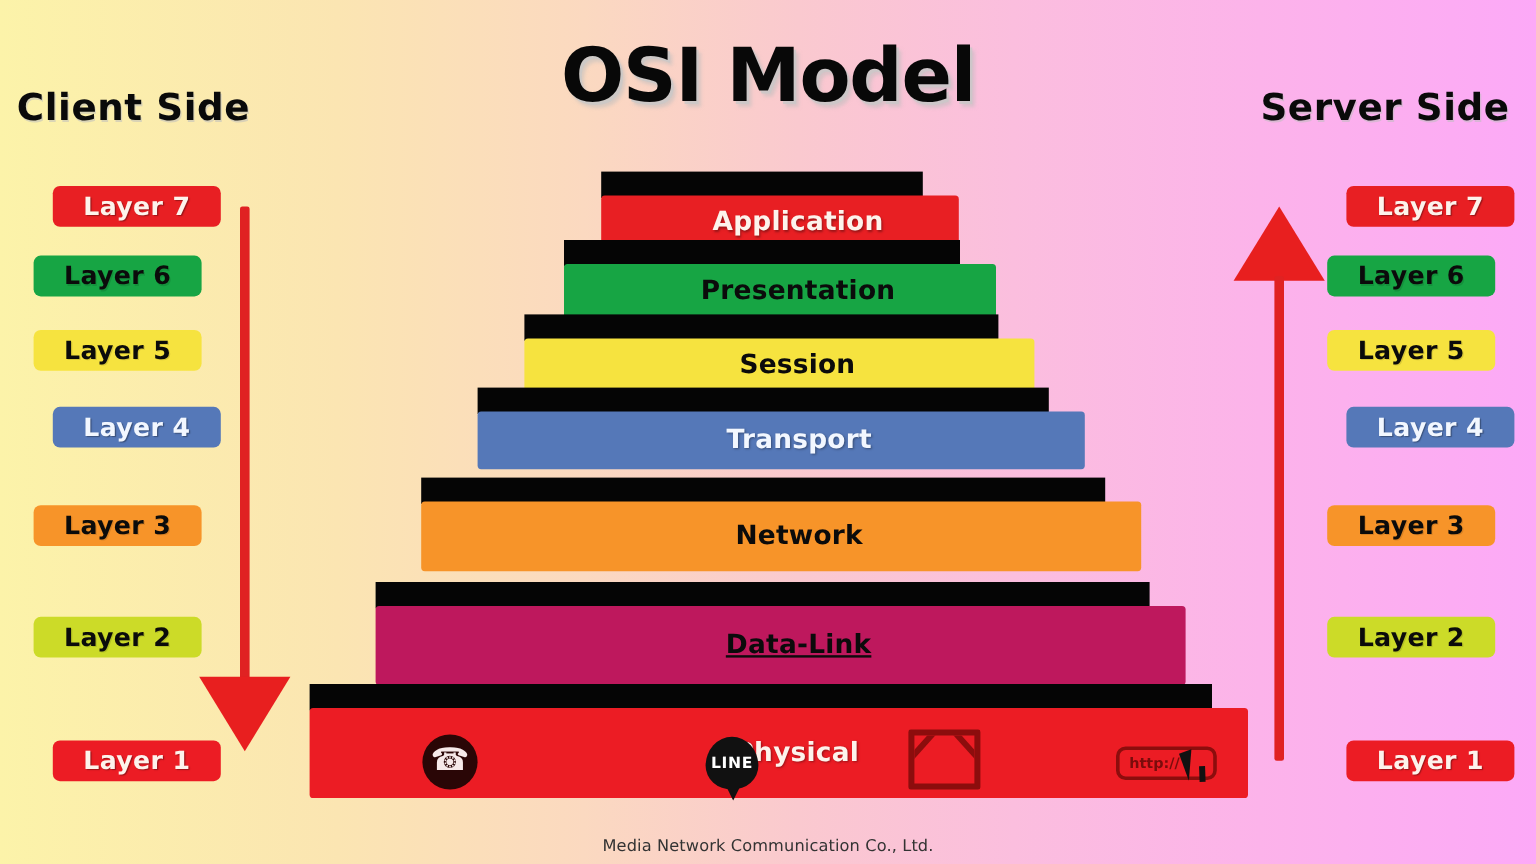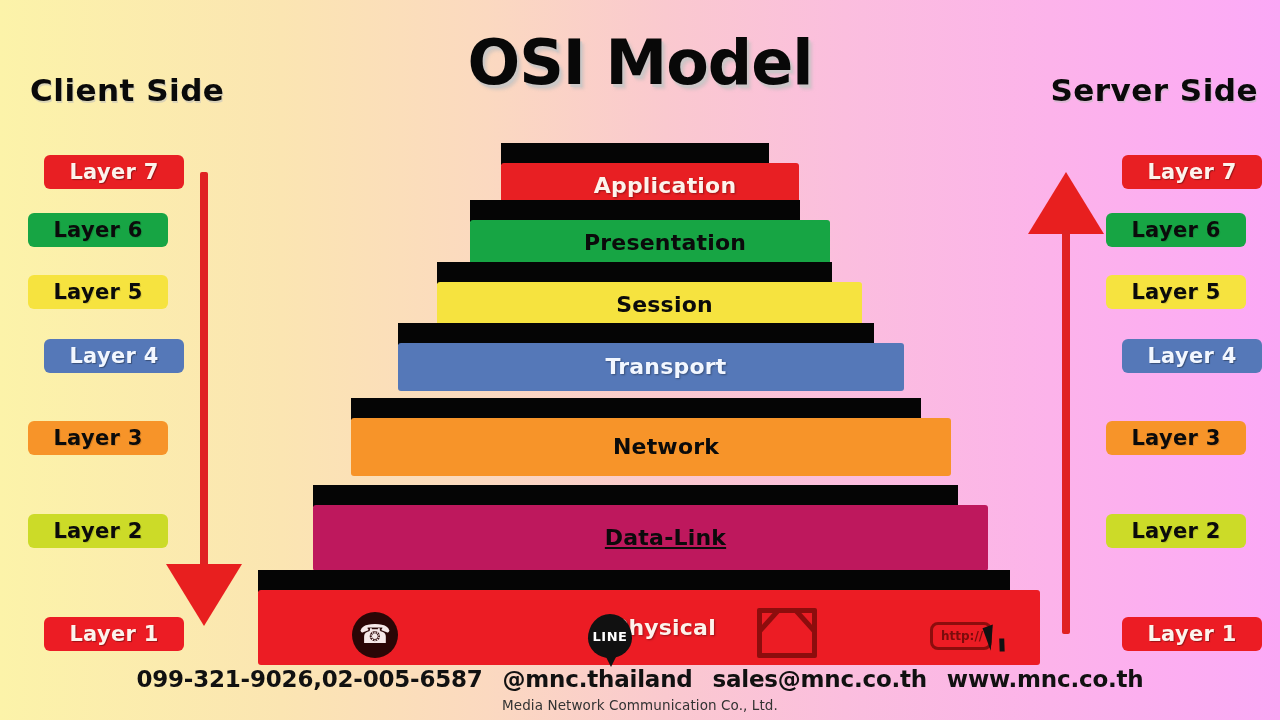--- a/index.html
+++ b/index.html
@@ -13,21 +13,21 @@
   
   .title{
     position:absolute;left:0;right:0;top:26px;text-align:center;
     font-size:62px;font-weight:bold;color:#080808;letter-spacing:-1px;
     text-shadow:2px 3px 0 rgba(200,200,200,.75),4px 5px 3px rgba(190,190,190,.55);
   }
   .side-head{
     position:absolute;top:72px;font-size:31px;font-weight:bold;color:#0a0a0a;
     letter-spacing:.5px;text-shadow:1px 2px 0 rgba(190,190,190,.55);
   }
-  .side-head.left{left:30px;}
+  .side-head.left{left:14px;}
   .side-head.right{right:22px;margin-left:20px;}
 
   
   .badge-col{position:absolute;width:140px;}
   .badge-col.left{left:28px;}
   .badge-col.right{right:34px;}
   .badge{
     position:absolute;width:140px;height:34px;border-radius:6px;
     display:flex;align-items:center;justify-content:center;
     font-size:21px;font-weight:bold;letter-spacing:.3px;
@@ -64,21 +64,21 @@
   .cicon{position:absolute;bottom:0;}
   .phone-ico{width:46px;height:46px;border-radius:50%;background:#2a0606;display:flex;align-items:center;justify-content:center;}
   .phone-ico span{color:#f6e9e9;font-size:26px;line-height:1;transform:translateY(-1px);}
   .line-ico{width:44px;height:44px;background:#111;border-radius:50% 50% 50% 50%/55% 55% 45% 45%;position:relative;display:flex;align-items:center;justify-content:center;}
   .line-ico:after{content:"";position:absolute;bottom:-9px;left:17px;width:0;height:0;border-left:6px solid transparent;border-right:6px solid transparent;border-top:12px solid #111;}
   .line-ico b{color:#fff;font-size:13px;font-weight:bold;letter-spacing:.5px;z-index:2;}
   .mail-ico{width:50px;height:40px;border:5px solid #8c0d0d;border-radius:2px;position:relative;overflow:hidden;}
   .mail-ico:before{content:"";position:absolute;left:-3px;top:-6px;width:32px;height:32px;border-right:5px solid #8c0d0d;transform:rotate(-42deg);transform-origin:top right;}
   .mail-ico:after{content:"";position:absolute;right:-3px;top:-6px;width:32px;height:32px;border-left:5px solid #8c0d0d;transform:rotate(42deg);transform-origin:top left;}
   .web-ico{position:relative;width:72px;height:40px;}
-  .web-ico .bar{position:absolute;left:0;top:4px;width:62px;height:28px;border:3px solid #8c0d0d;border-radius:8px;display:flex;align-items:center;padding-left:8px;box-sizing:border-box;}
+  .web-ico .bar{position:absolute;left:0;top:4px;width:84px;height:28px;border:3px solid #8c0d0d;border-radius:8px;display:flex;align-items:center;padding-left:8px;box-sizing:border-box;}
   .web-ico .bar i{font-style:normal;font-size:12px;font-weight:bold;color:#7a0c0c;}
   .web-ico .cursor{position:absolute;right:-4px;top:6px;width:0;height:0;
     border-left:11px solid #111;border-right:9px solid transparent;border-bottom:24px solid transparent;
     transform:rotate(-20deg);}
   .web-ico .cursor:after{content:"";position:absolute;left:-1px;top:16px;width:5px;height:13px;background:#111;transform:rotate(18deg);}
 
   .contact-text{
     position:absolute;left:0;right:0;bottom:28px;text-align:center;
     font-size:23px;font-weight:bold;color:#111;letter-spacing:-.2px;white-space:nowrap;
   }
@@ -175,21 +175,15 @@
     <div class="cicon" style="left:930px;">
       <div class="web-ico">
         <div class="bar">
             <i>http://</i>
           </div>
         <div class="cursor"></div>
       </div>
     </div>
   </div>
 
-  <div class="contact-text">
-    <span>099-321-9026,02-005-6587</span>
-    <span>@mnc.thailand</span>
-    <span>sales@mnc.co.th</span>
-    <span>www.mnc.co.th</span>
-  </div>
   <div class="company">Media Network Communication Co., Ltd.</div>
 
 </div>
 
 </body></html>

